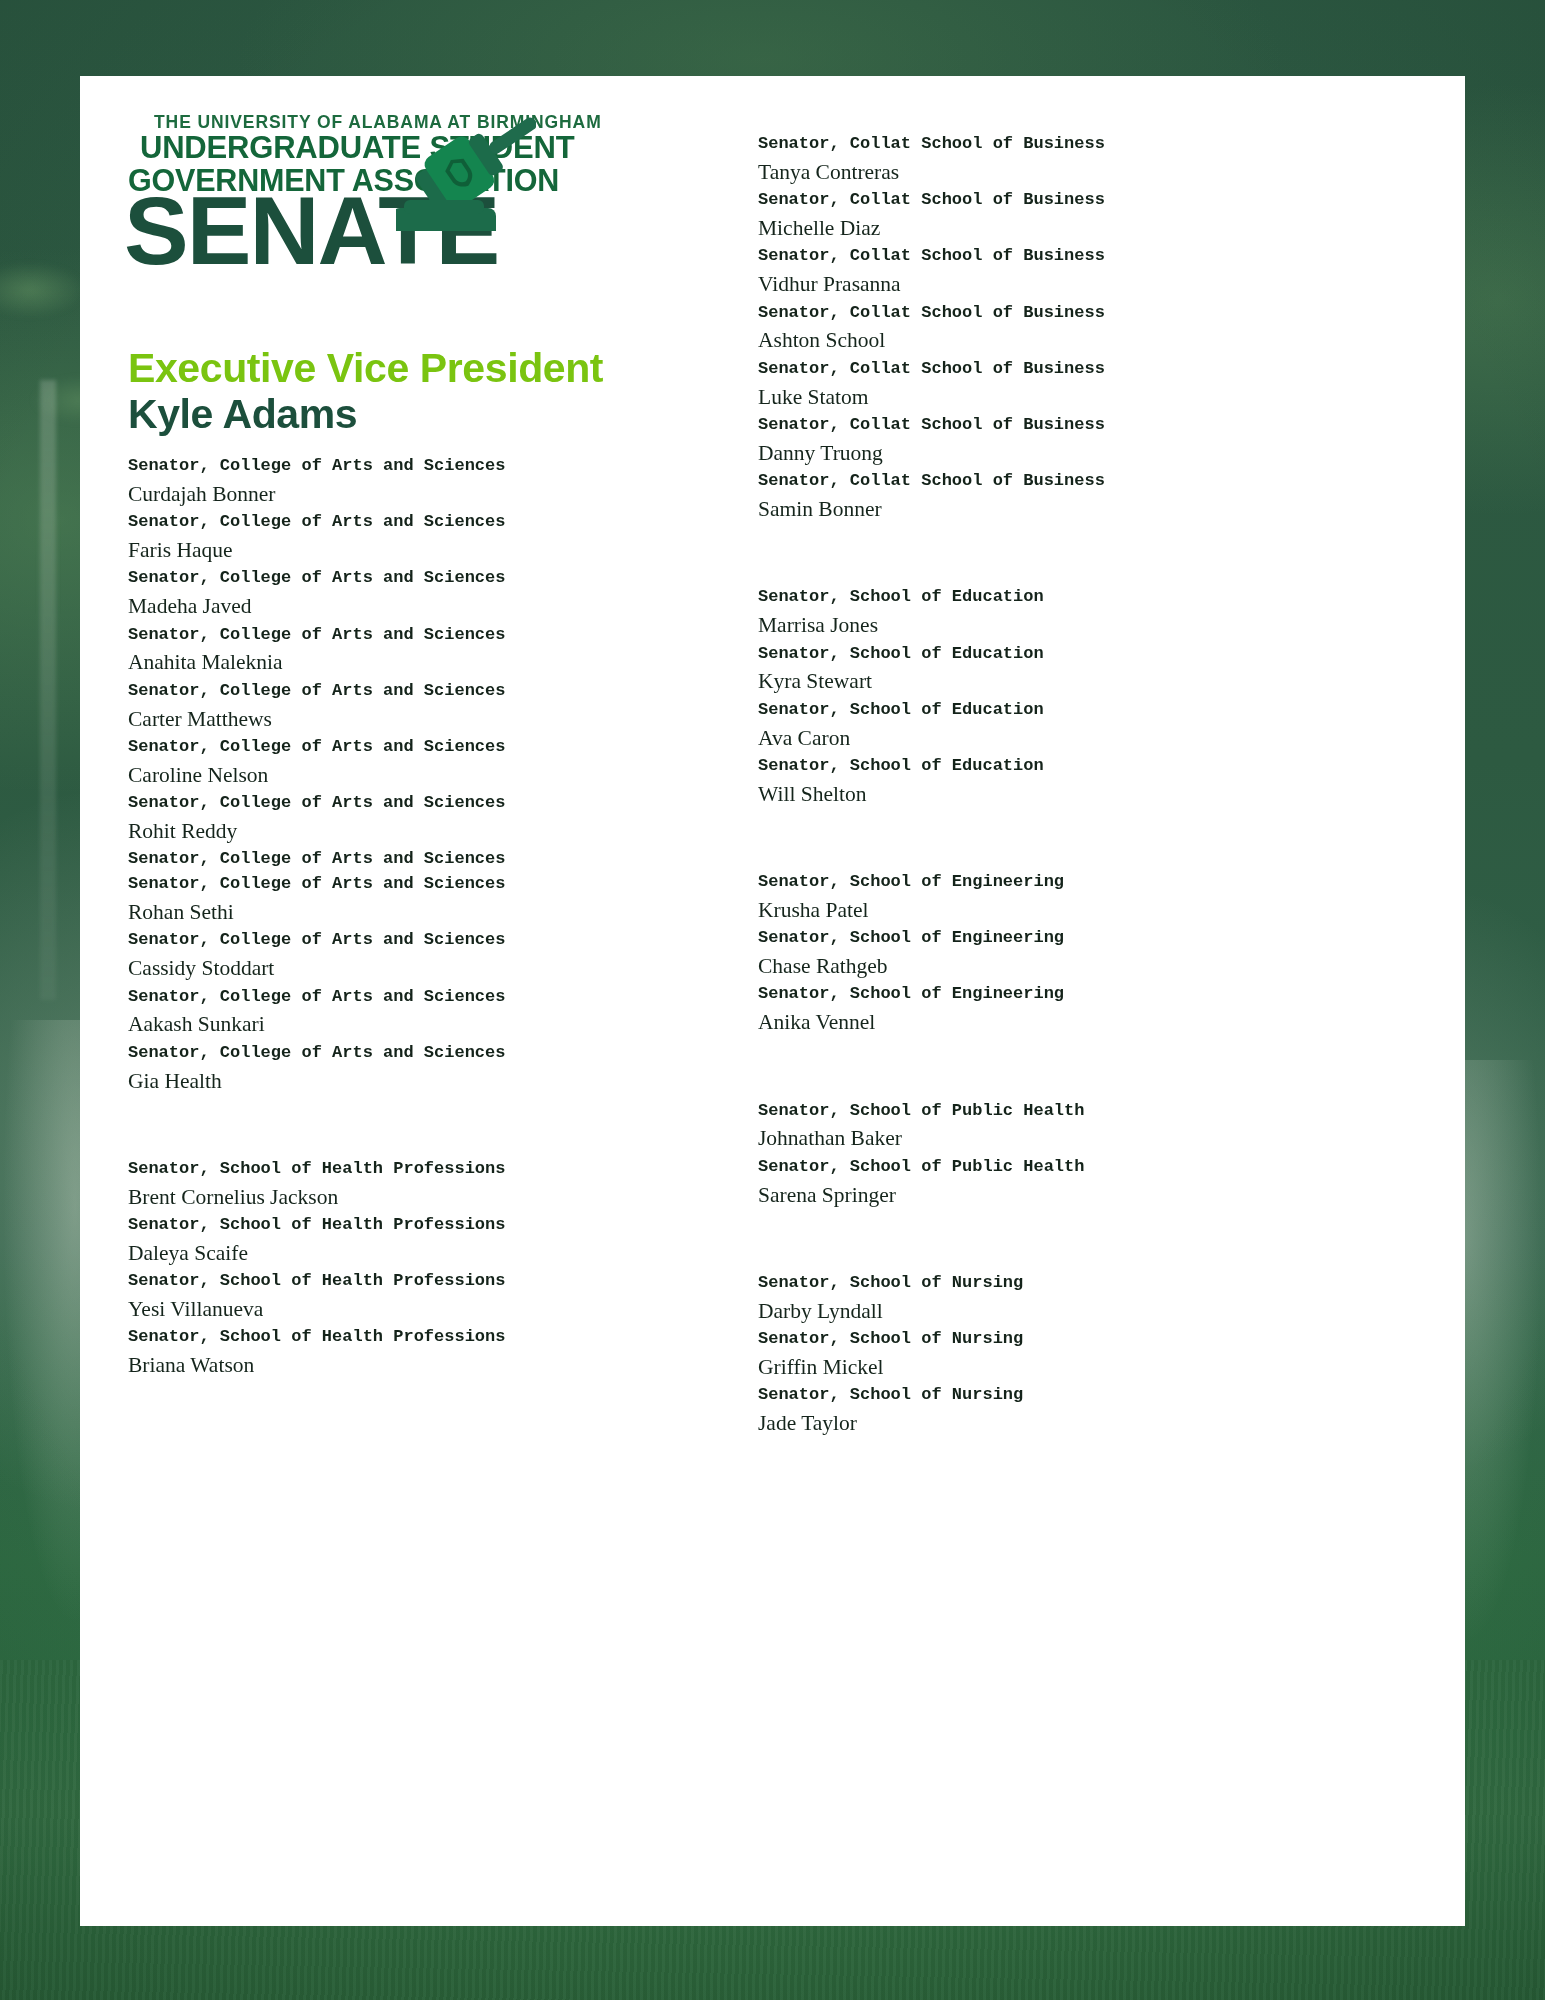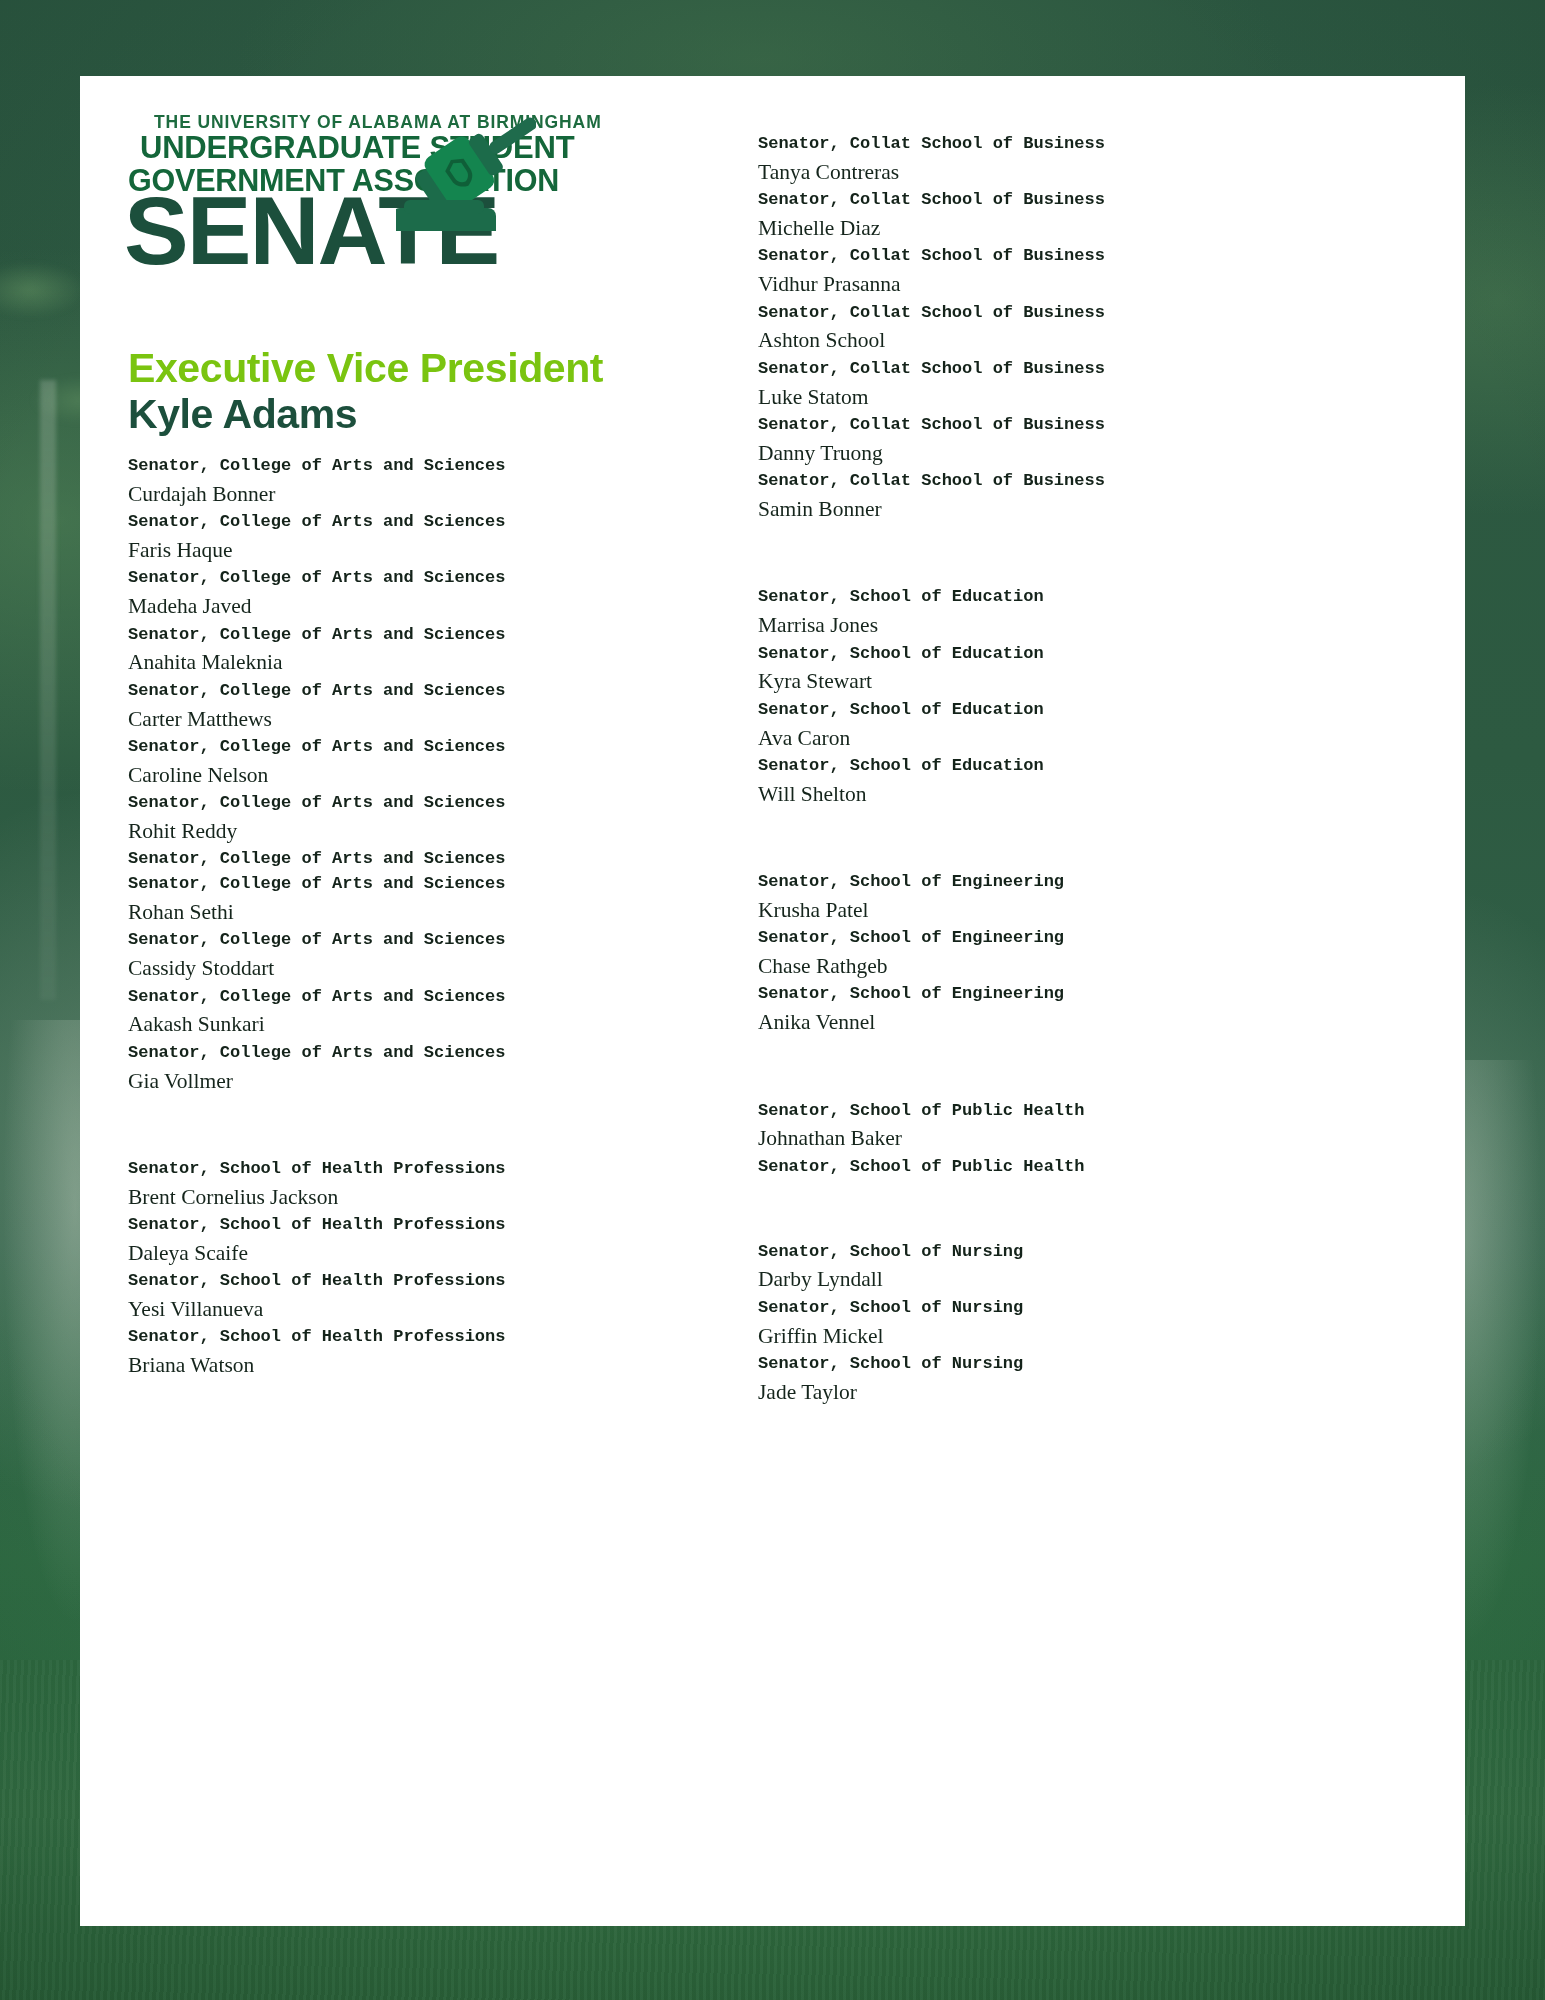--- a/index.html
+++ b/index.html
@@ -262,21 +262,21 @@
           <div class="entry-title">Senator, College of Arts and Sciences</div>
           <div class="entry-name">Rohit Reddy</div>
           <div class="entry-title">Senator, College of Arts and Sciences</div>
           <div class="entry-title">Senator, College of Arts and Sciences</div>
           <div class="entry-name">Rohan Sethi</div>
           <div class="entry-title">Senator, College of Arts and Sciences</div>
           <div class="entry-name">Cassidy Stoddart</div>
           <div class="entry-title">Senator, College of Arts and Sciences</div>
           <div class="entry-name">Aakash Sunkari</div>
           <div class="entry-title">Senator, College of Arts and Sciences</div>
-          <div class="entry-name">Gia Vollmer</div>
+          <div class="entry-name">Gia Health</div>
         </div>
         <div class="group">
           <div class="entry-title">Senator, School of Health Professions</div>
           <div class="entry-name">Brent Cornelius Jackson</div>
           <div class="entry-title">Senator, School of Health Professions</div>
           <div class="entry-name">Daleya Scaife</div>
           <div class="entry-title">Senator, School of Health Professions</div>
           <div class="entry-name">Yesi Villanueva</div>
           <div class="entry-title">Senator, School of Health Professions</div>
           <div class="entry-name">Briana Watson</div>
@@ -314,20 +314,21 @@
           <div class="entry-name">Krusha Patel</div>
           <div class="entry-title">Senator, School of Engineering</div>
           <div class="entry-name">Chase Rathgeb</div>
           <div class="entry-title">Senator, School of Engineering</div>
           <div class="entry-name">Anika Vennel</div>
         </div>
         <div class="group">
           <div class="entry-title">Senator, School of Public Health</div>
           <div class="entry-name">Johnathan Baker</div>
           <div class="entry-title">Senator, School of Public Health</div>
+          <div class="entry-name">Sarena Springer</div>
         </div>
         <div class="group">
           <div class="entry-title">Senator, School of Nursing</div>
           <div class="entry-name">Darby Lyndall</div>
           <div class="entry-title">Senator, School of Nursing</div>
           <div class="entry-name">Griffin Mickel</div>
           <div class="entry-title">Senator, School of Nursing</div>
           <div class="entry-name">Jade Taylor</div>
         </div>
       </div>

